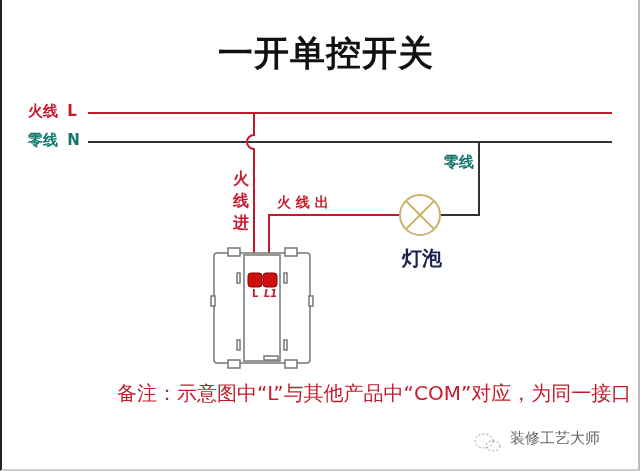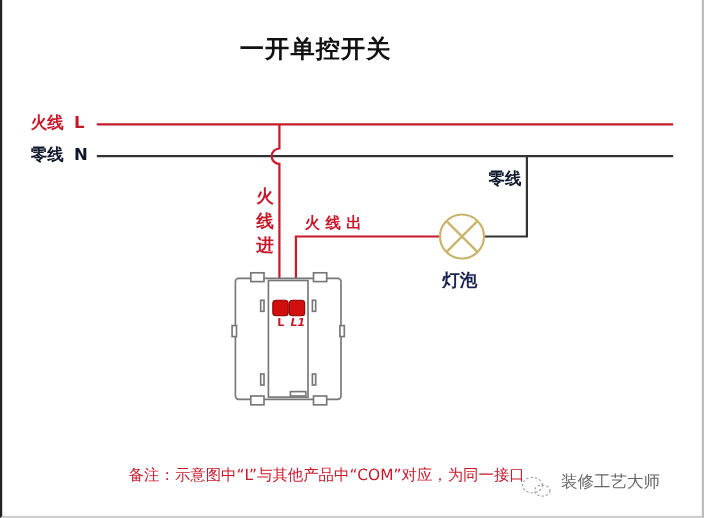--- a/index.html
+++ b/index.html
@@ -1,23 +1,23 @@
 <!DOCTYPE html>
 <html><head>
 <meta charset="utf-8">
 <style>
   html, body { margin: 0; padding: 0; background: #fff; }
   body { width: 640px; height: 471px; position: relative; overflow: hidden; font-family: "DejaVu Sans", sans-serif; }
   .frame { position: absolute; left: 0; top: 0; width: 640px; height: 471px; box-sizing: border-box; border-left: 2px solid #222; border-right: 2px solid #bbb; border-bottom: 2px solid #ccc; background: #fff; }
-  .title { position: absolute; left: 218px; top: 30px; font-size: 22px; font-weight: bold; color: #111; letter-spacing: 1px; }
+  .title { position: absolute; left: 218px; top: 30px; font-size: 35px; font-weight: bold; color: #111; letter-spacing: 1px; }
   .lbl { position: absolute; font-weight: bold; font-size: 15px; }
   .red { color: #c8192b; }
-  .navy { color: #0f172a; }
+  .navy { color: #0f766e; }
   .vtext { position: absolute; font-weight: bold; font-size: 16px; color: #c8192b; width: 18px; line-height: 22px; text-align: center; }
-  .note { position: absolute; left: 117px; top: 423px; font-size: 14px; color: #c8192b; }
+  .note { position: absolute; left: 117px; top: 380px; font-size: 20px; color: #c8192b; }
   .wm { position: absolute; left: 500px; top: 429px; font-size: 15px; color: #666; }
   svg { position: absolute; left: 0; top: 0; }
   .term-lbl { position: absolute; font-size: 10px; font-weight: bold; color: #c8192b; }
 </style>
 </head>
 <body>
 
 <div class="frame"></div>
 
 <div class="title">一开单控开关</div>
@@ -79,20 +79,20 @@
 <div class="vtext" style="left:232px; top:168px;">
   <div>火</div>
   <div>线</div>
   <div>进</div>
 </div>
 
 <div class="lbl red" style="left:277px; top:194px; font-size:14px; white-space:pre;">火 线 出</div>
 
 <div class="lbl navy" style="left:444px; top:153px;">零线</div>
 
-<div class="lbl navy" style="left:402px; top:245px; font-size:16px; color:#1a2350;">灯泡</div>
+<div class="lbl navy" style="left:402px; top:245px; font-size:20px; color:#1a2350;">灯泡</div>
 
 <div class="term-lbl" style="left:252px; top:288px;">L</div>
 <div class="term-lbl" style="left:264px; top:288px;font-style:italic;">L1</div>
 
 <div class="note">备注：示意图中“L”与其他产品中“COM”对应，为同一接口</div>
 
 <div class="wm" style="left:510px;text-align:right;">装修工艺大师</div>
 
 </body></html>

